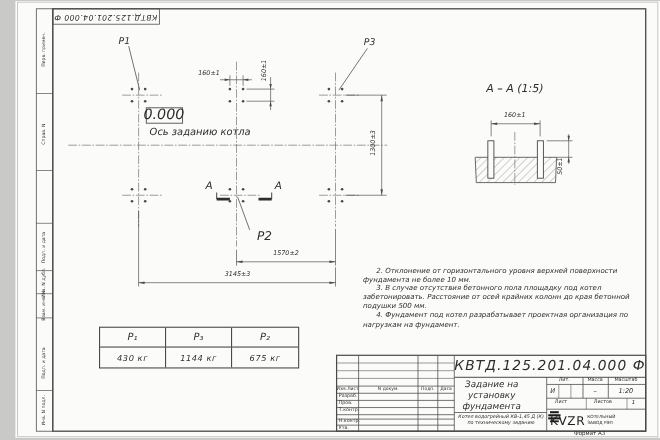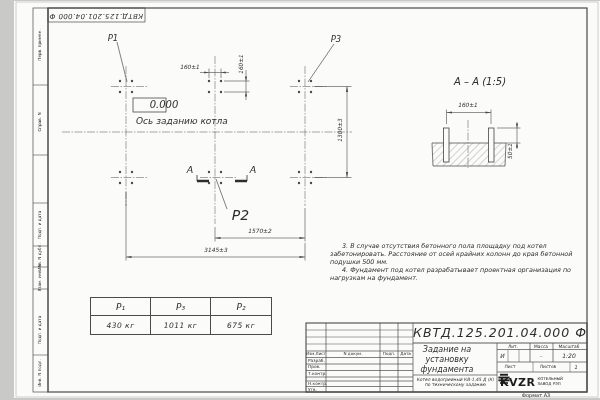--- a/index.html
+++ b/index.html
@@ -20,21 +20,21 @@
           border:1px solid #4a4a4a;background:#fbfbf9;}
   .ptable div{border-right:0.8px solid #4a4a4a;border-bottom:0.8px solid #4a4a4a;
           display:flex;align-items:center;justify-content:center;font-style:italic;}
   .ptable div:nth-child(3n){border-right:none;}
   .ptable div:nth-child(n+4){border-bottom:none;}
   .ph{font-size:9px;} .pv{font-size:7.5px;letter-spacing:0.5px;}
   .tb{font-style:italic;color:#2d2d2d;}
   .wrap{white-space:normal;text-align:center;}
   .logo{position:absolute;left:498px;top:373px;width:88px;height:18px;display:flex;
         align-items:center;gap:2px;}
-  .logo .kv{font-weight:bold;font-size:11px;font-style:normal;letter-spacing:0.5px;color:#1d1d1d;}
+  .logo .kv{font-weight:normal;font-size:11px;font-style:normal;letter-spacing:0.5px;color:#1d1d1d;}
   .logo .ld{font-size:3.9px;line-height:4.6px;font-style:normal;width:26px;color:#1d1d1d;}
 </style>
 </head>
 <body>
 
 <div class="page">
   <div class="sheet"></div>
 
   <svg width="600" height="400" viewBox="0 0 600 400">
     <defs>
@@ -152,46 +152,47 @@
   <span class="t r90" style="left:40px;top:45px;font-size:4.2px;font-style:normal;">Перв. примен.</span>
   <span class="t r90" style="left:40px;top:122px;font-size:4.2px;font-style:normal;">Справ. N</span>
   <span class="t r90" style="left:40px;top:225px;font-size:4.2px;font-style:normal;">Подп. и дата</span>
   <span class="t r90" style="left:40px;top:257px;font-size:4.2px;font-style:normal;">Инв. N дубл.</span>
   <span class="t r90" style="left:40px;top:278px;font-size:4.2px;font-style:normal;">Взам. инв. N</span>
   <span class="t r90" style="left:40px;top:330px;font-size:4.2px;font-style:normal;">Подп. и дата</span>
   <span class="t r90" style="left:40px;top:373px;font-size:4.2px;font-style:normal;">Инв. N подл.</span>
 
   <span class="t c" style="left:113px;top:38px;font-size:8.5px;">P1</span>
   <span class="t c" style="left:336px;top:39px;font-size:8.5px;">P3</span>
-  <span class="t c" style="left:231px;top:215px;font-size:14px;padding-left:19px;">P2</span>
-  <span class="t c" style="left:164px;top:105px;font-size:10px;">0.000</span>
+  <span class="t c" style="left:231px;top:215px;font-size:11px;padding-left:19px;">P2</span>
+  <span class="t c" style="left:149px;top:105px;font-size:13px;">0.000</span>
   <span class="t" style="left:136px;top:117px;font-size:9px;">Ось заданию котла</span>
   <span class="t c" style="left:190px;top:68px;font-size:5.8px;">160±1</span>
   <span class="t r90" style="left:242px;top:64px;font-size:5.8px;">160±1</span>
   <span class="t r90" style="left:341px;top:130px;font-size:5.8px;">1300±3</span>
   <span class="t c" style="left:260px;top:232px;font-size:5.8px;">1570±2</span>
   <span class="t c" style="left:216px;top:251px;font-size:5.8px;">3145±3</span>
   <span class="t c" style="left:190px;top:170px;font-size:9.5px;">А</span>
   <span class="t c" style="left:253px;top:170px;font-size:9.5px;">А</span>
 
-  <span class="t c" style="left:480px;top:82px;font-size:10px;">А – А (1:5)</span>
+  <span class="t c" style="left:468px;top:82px;font-size:10px;">А – А (1:5)</span>
   <span class="t c" style="left:468px;top:106px;font-size:5.8px;">160±1</span>
   <span class="t r90" style="left:511px;top:151px;font-size:5.8px;">50±1</span>
 
   <div class="notes">
+    <p>2. Отклонение от горизонтального уровня верхней поверхности фундамента не более 10 мм.</p>
     <p>3. В случае отсутствия бетонного пола площадку под котел забетонировать. Расстояние от осей крайних колонн до края бетонной подушки 500 мм.</p>
     <p>4. Фундамент под котел разрабатывает проектная организация по нагрузкам на фундамент.</p>
   </div>
 
   <div class="ptable">
     <div class="ph">P₁</div>
     <div class="ph">P₃</div>
     <div class="ph">P₂</div>
     <div class="pv">430 кг</div>
-    <div class="pv">1011 кг</div>
+    <div class="pv">1144 кг</div>
     <div class="pv">675 кг</div>
   </div>
 
   <span class="t c" style="left:500px;top:333px;font-size:12.5px;letter-spacing:1px;">КВТД.125.201.04.000 Ф</span>
   <div class="t tb wrap" style="left:415px;top:345px;width:64px;font-size:8px;line-height:10px;white-space:normal;">Задание на установку фундамента</div>
   <div class="t tb wrap" style="left:416px;top:377px;width:79px;font-size:4.4px;line-height:5.2px;white-space:normal;">Котел водогрейный КВ-1,45 Д (К) по техническому заданию</div>
 
   <span class="t c" style="left:316px;top:354px;font-size:4.1px;font-style:normal;">Изм.Лист</span>
   <span class="t c" style="left:353px;top:354px;font-size:4.1px;font-style:normal;">N докум.</span>
   <span class="t c" style="left:389px;top:354px;font-size:4.1px;font-style:normal;">Подп.</span>

